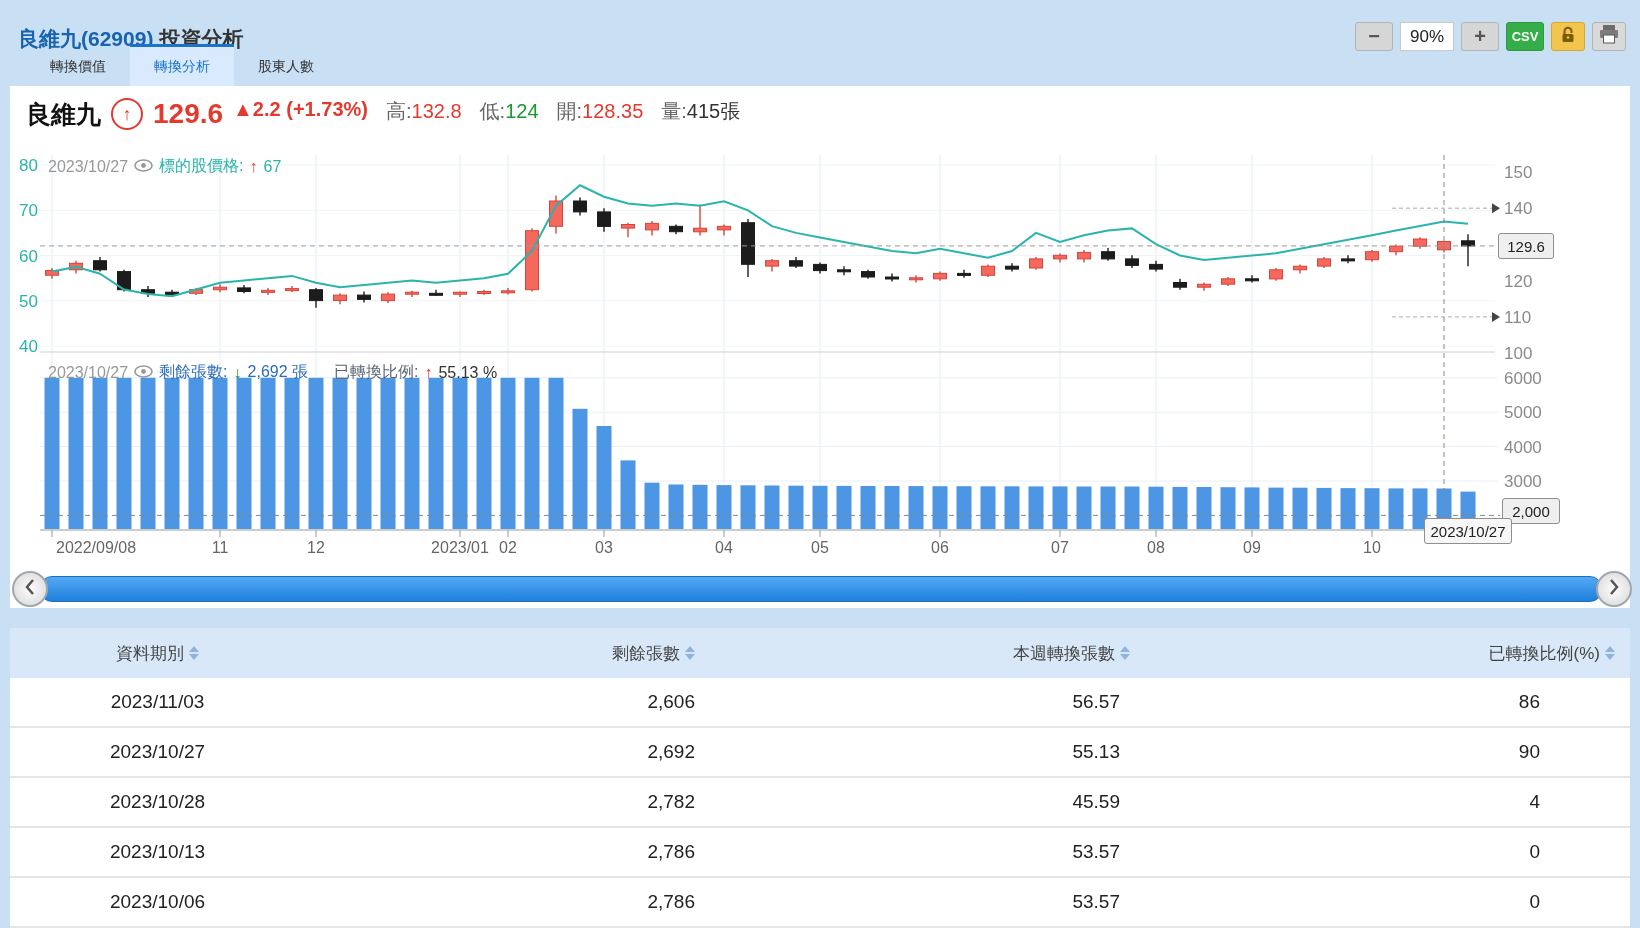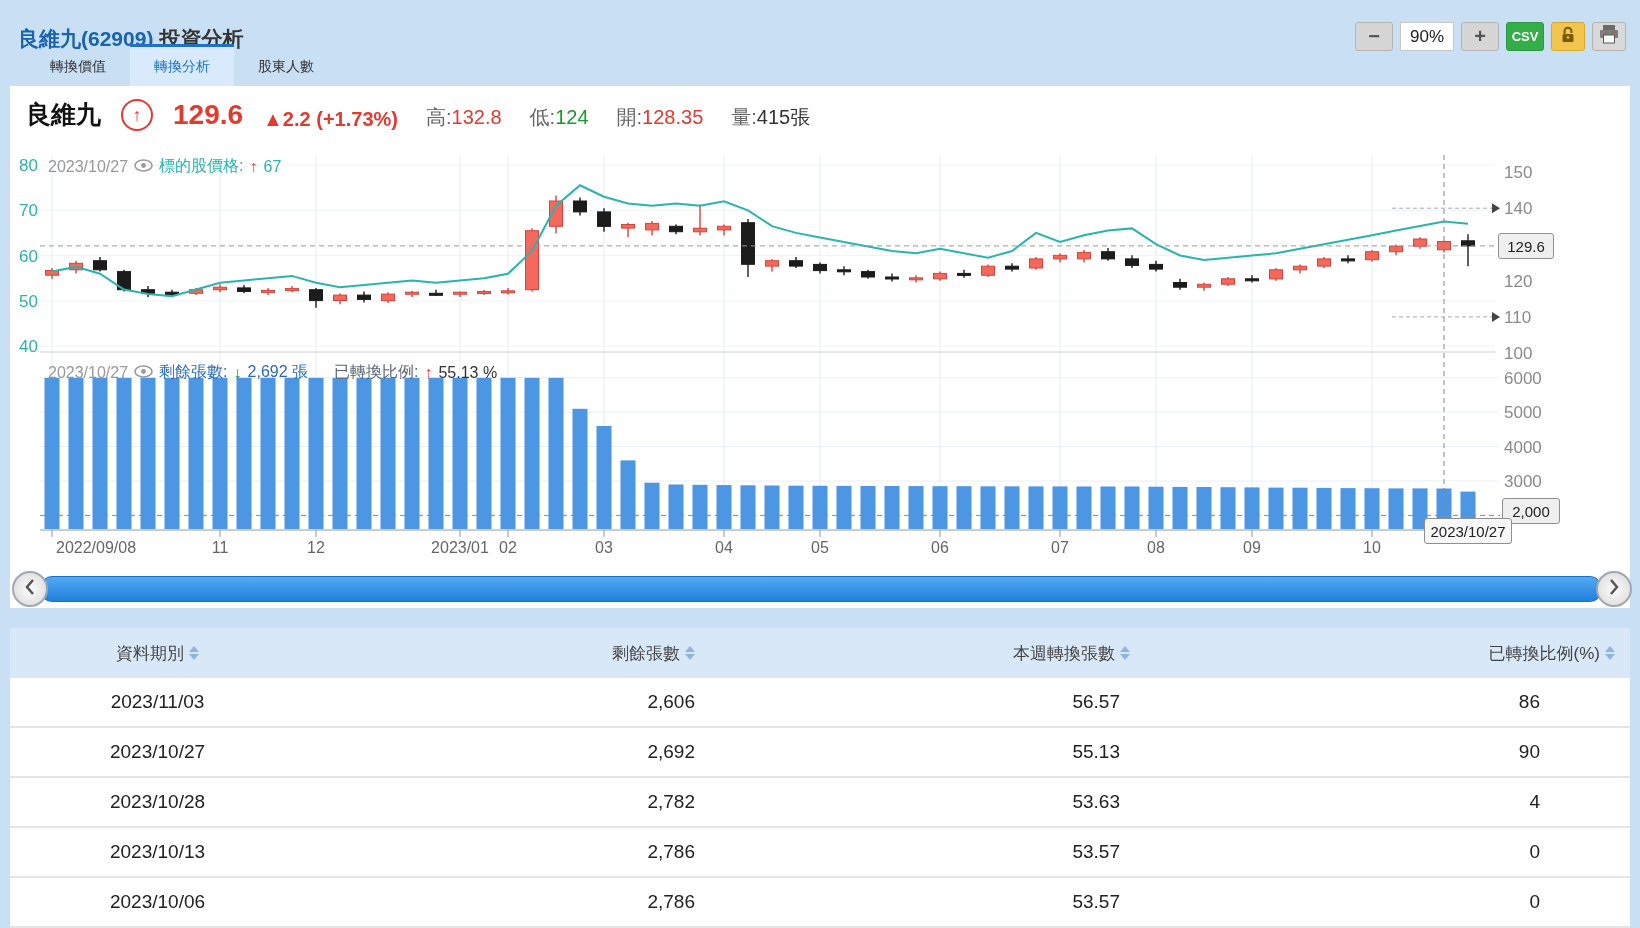--- a/index.html
+++ b/index.html
@@ -20,21 +20,21 @@
   .btn-print{width:32px;background:#d9d9d9;border:1px solid #b3b3b3;}
 
   
   .tabs{position:absolute;left:26px;top:44px;display:flex;height:42px;}
   .tab{padding:0 24px;display:flex;align-items:center;font-size:14px;color:#333;cursor:pointer;border-top:3px solid transparent;}
   .tab.active{background:#d8eafc;border-top:3px solid #1a73c8;color:#1a73c8;}
 
   
   .panel{position:absolute;left:10px;top:86px;width:1620px;height:522px;background:#fff;}
 
-  .quote{position:absolute;left:26px;top:98px;display:flex;align-items:flex-end;gap:20px;white-space:nowrap;}
+  .quote{position:absolute;left:26px;top:98px;display:flex;align-items:flex-start;gap:10px;white-space:nowrap;}
   .q-name{font-size:25px;font-weight:bold;color:#111;}
   .q-circle{width:28px;height:28px;border:2.5px solid #e23a2e;border-radius:50%;display:flex;align-items:center;justify-content:center;color:#e23a2e;font-size:18px;font-weight:bold;}
   .q-price{font-size:28px;font-weight:bold;color:#e23a2e;}
   .q-change{font-size:20px;color:#e23a2e;font-weight:600;}
   .q-item{font-size:20px;color:#666;margin-left:8px;}
   .v-red{color:#e23a2e;}.v-green{color:#18992e;}.v-dark{color:#333;}
 
   #chart-svg{position:absolute;left:0;top:0;}
   #chart-svg text{font-family:"Liberation Sans","DejaVu Sans",sans-serif;}
 
@@ -470,21 +470,21 @@
         </div>
         <div class="tr">
           <div class="td c0">2023/10/27</div>
           <div class="td c1">2,692</div>
           <div class="td c2">55.13</div>
           <div class="td c3">90</div>
         </div>
         <div class="tr">
           <div class="td c0">2023/10/28</div>
           <div class="td c1">2,782</div>
-          <div class="td c2">53.63</div>
+          <div class="td c2">45.59</div>
           <div class="td c3">4</div>
         </div>
         <div class="tr">
           <div class="td c0">2023/10/13</div>
           <div class="td c1">2,786</div>
           <div class="td c2">53.57</div>
           <div class="td c3">0</div>
         </div>
         <div class="tr">
           <div class="td c0">2023/10/06</div>

